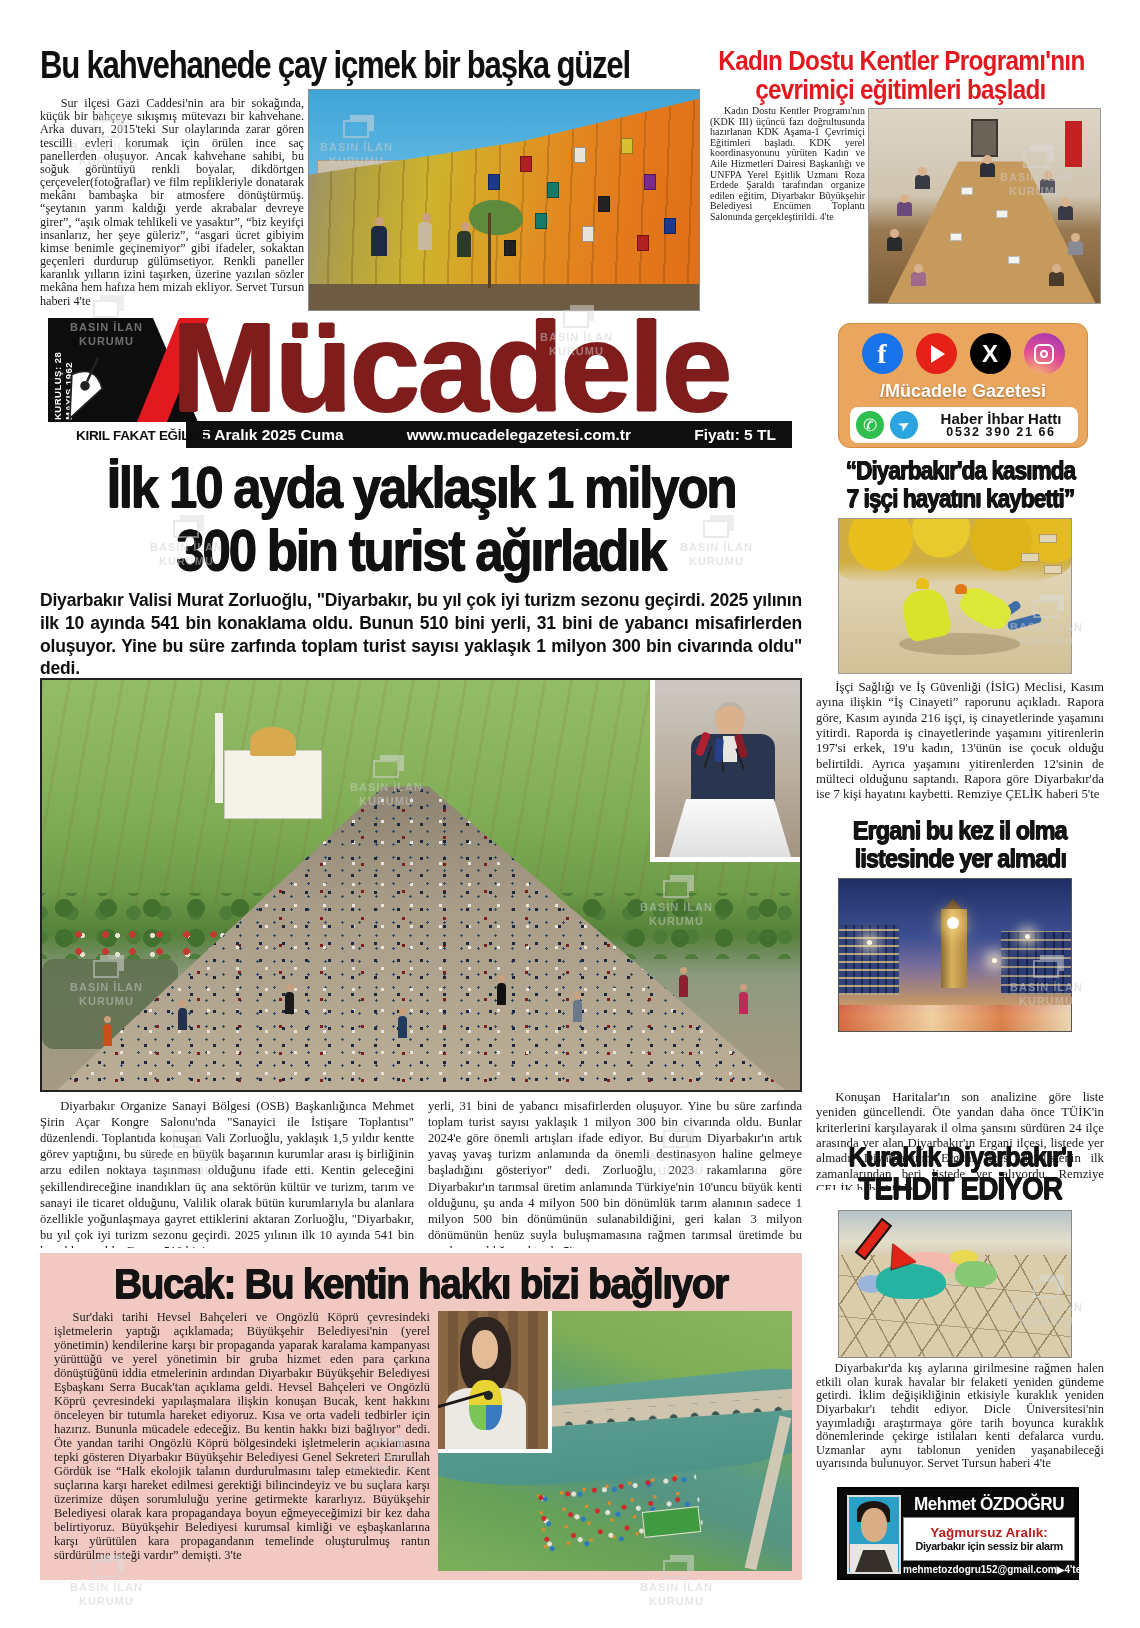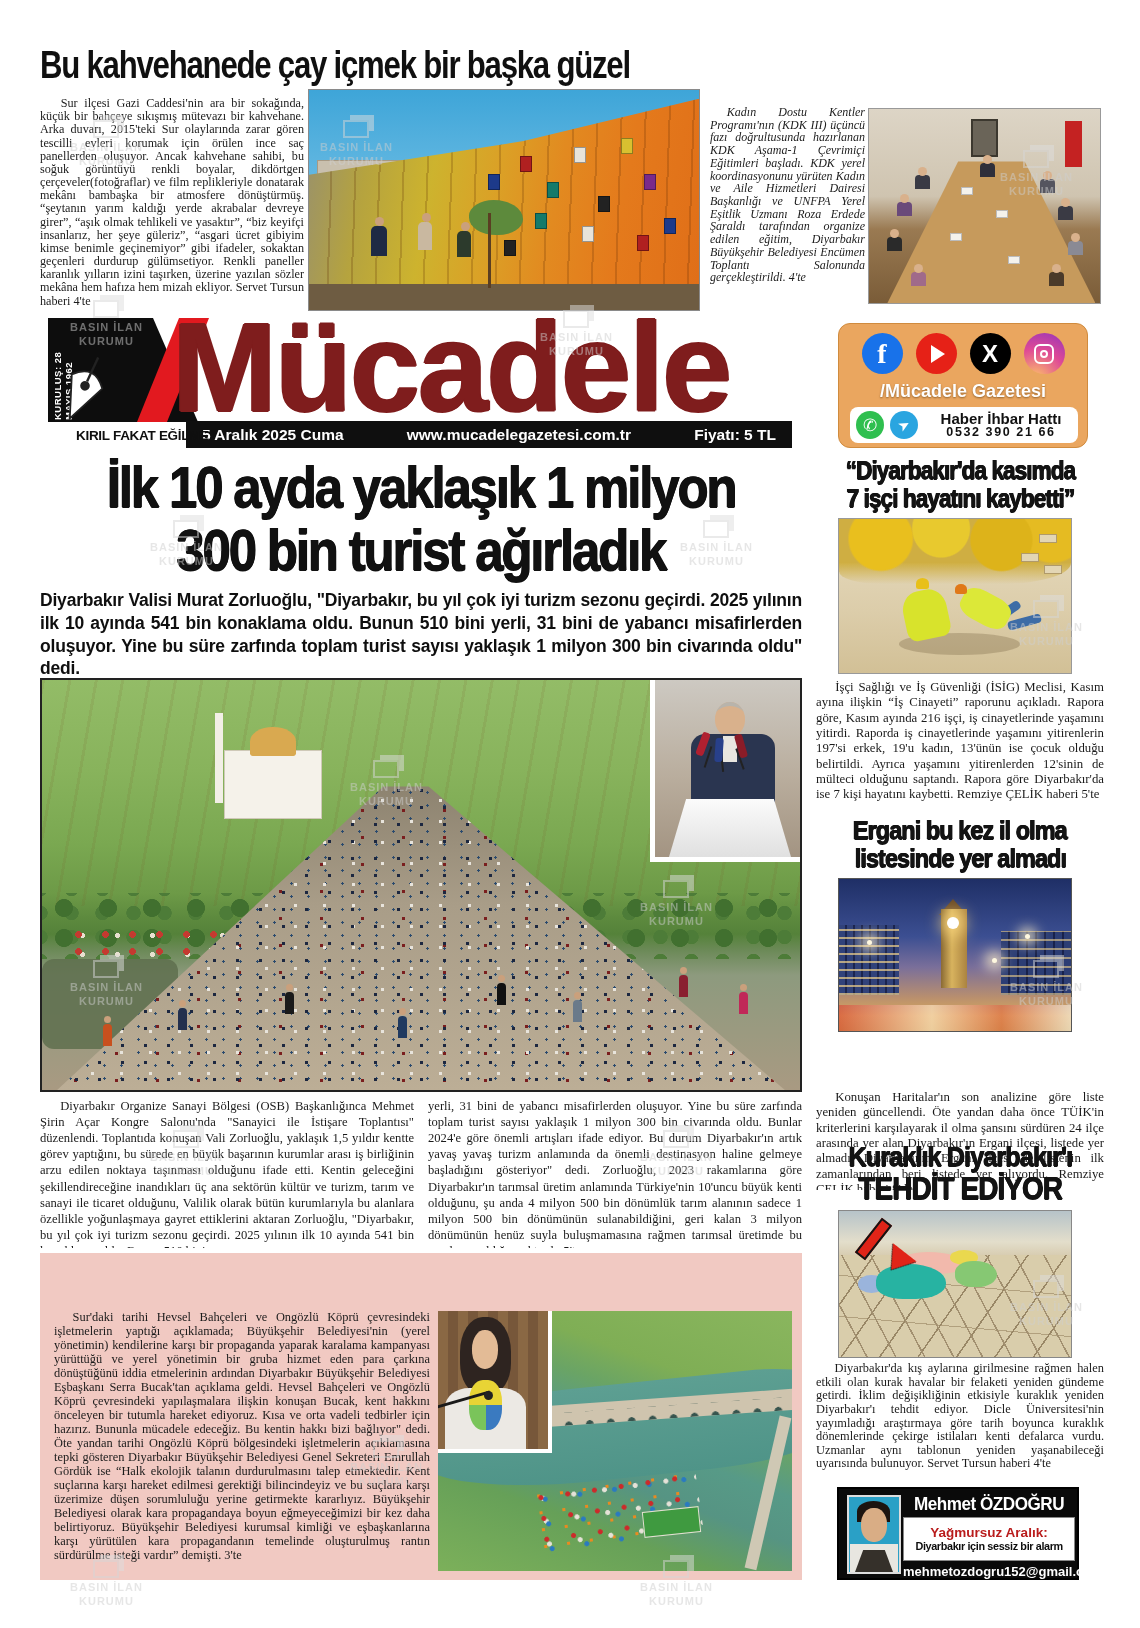--- a/index.html
+++ b/index.html
@@ -35,21 +35,21 @@
   .ph1-ground{left:0;bottom:0;width:100%;height:12%;background:#6e5c42;}
   .ph1-tree{left:46%;bottom:10%;width:3px;height:34%;background:#5a3e22;}
   .ph1-leaf{left:41%;bottom:34%;width:14%;height:16%;background:#5d8a3c;border-radius:50% 60% 50% 55%;}
   .person{border-radius:5px 5px 0 0;}
   .person:before{content:'';position:absolute;top:-9px;left:25%;width:9px;height:9px;border-radius:50%;background:#caa07c;}
 
   
   #a2-headline{left:698px;top:47px;width:404px;text-align:center;color:#e2191f;font-weight:800;
                font-size:27px;line-height:1.06;letter-spacing:-0.8px;}
   #a2-headline span{display:inline-block;transform:scaleX(0.9);transform-origin:center;white-space:nowrap;}
-  #a2-body{left:710px;top:106px;width:155px;height:200px;font-size:12px;line-height:1.06;text-indent:1.4em;overflow:hidden;font-style:italic;}
+  #a2-body{left:710px;top:106px;width:155px;height:200px;font-size:10px;line-height:1.06;text-indent:1.4em;overflow:hidden;}
   #a2-photo{left:868px;top:108px;width:233px;height:196px;border:1px solid #999;overflow:hidden;}
   .ph2-bg{inset:0;background:linear-gradient(180deg,#ddd5c6 0%,#cfc4b0 45%,#9a7a52 62%,#7a5c38 100%);}
   .ph2-table{left:8%;top:24%;width:90%;height:76%;background:#c69a5c;
      clip-path:polygon(34% 4%,66% 4%,100% 100%,0 100%);}
   .paper{width:12px;height:8px;background:#f4f2ec;border:1px solid #bbb;}
   .ph2-frame{left:44%;top:5%;width:12%;height:20%;background:#6a6458;border:2px solid #3c382f;}
   .ph2-flag{right:8%;top:6%;width:7%;height:24%;background:#c42222;}
   .pp{width:15px;height:14px;border-radius:4px 4px 0 0;}
   .pp:before{content:'';position:absolute;top:-8px;left:3px;width:9px;height:9px;border-radius:50%;background:#d9b18c;}
 
@@ -229,21 +229,21 @@
   .cp-face{left:24%;top:14%;width:52%;height:46%;background:#d9ad85;border-radius:46%;}
   .cp-shirt{left:2%;top:62%;width:96%;height:38%;background:#e8e6e0;}
   .cp-vest{left:12%;top:70%;width:76%;height:30%;background:#35302a;clip-path:polygon(0 100%,22% 0,78% 0,100% 100%);}
   #col-name{left:64px;top:5px;width:172px;text-align:center;color:#fff;font-weight:700;font-size:18px;letter-spacing:-0.5px;}
   #col-name span{display:inline-block;transform:scaleX(0.95);white-space:nowrap;}
   #col-strip{left:64px;top:28px;width:172px;height:44px;background:#fff;border:1px solid #888;display:flex;
      flex-direction:column;align-items:center;justify-content:center;line-height:1.12;}
   #col-t1{font-weight:800;font-size:13.5px;color:#b91c1c;}
   #col-t2{font-weight:800;font-size:11.8px;color:#0d0d0d;letter-spacing:-0.4px;transform:scaleX(0.92);white-space:nowrap;}
   #col-bottom{left:64px;top:75px;width:172px;display:flex;justify-content:space-between;align-items:center;
-     color:#fff;font-weight:700;font-size:13px;}
+     color:#fff;font-weight:700;font-size:10px;}
 </style>
 </head>
 <body>
 
 <div id="page">
 
   <div class="wm" style="left:70px;top:120px">
       <span class="wmbox"></span>
       <b>BASIN İLAN</b>
       <b>KURUMU</b>
@@ -353,20 +353,24 @@
     <i class="plq" style="left:58%;top:56%;background:#157a6a"></i>
     <i class="plq" style="left:50%;top:68%;background:#222"></i>
     <i class="ph1-ground"></i>
     <i class="ph1-leaf"></i>
     <i class="ph1-tree"></i>
     <i class="person" style="left:16%;top:62%;width:16px;height:30px;background:#1e2a44"></i>
     <i class="person" style="left:28%;top:60%;width:14px;height:28px;background:#c9b8a0"></i>
     <i class="person" style="left:38%;top:64%;width:14px;height:26px;background:#2c3a2c"></i>
   </div>
 
+  <div class="abs" id="a2-headline">
+    <span>Kadın Dostu Kentler Programı'nın</span><br>
+    <span>çevrimiçi eğitimleri başladı</span>
+  </div>
   <div class="abs serif" id="a2-body">Kadın Dostu Kentler Programı'nın (KDK III) üçüncü fazı doğrultusunda hazırlanan KDK Aşama-1 Çevrimiçi Eğitimleri başladı. KDK yerel koordinasyonunu yürüten Kadın ve Aile Hizmetleri Dairesi Başkanlığı ve UNFPA Yerel Eşitlik Uzmanı Roza Erdede Şaraldı tarafından organize edilen eğitim, Diyarbakır Büyükşehir Belediyesi Encümen Toplantı Salonunda gerçekleştirildi. 4'te</div>
   <div class="abs" id="a2-photo">
     <i class="ph2-bg"></i>
     <i class="ph2-frame"></i>
     <i class="ph2-flag"></i>
     <i class="ph2-table"></i>
     <i class="paper" style="left:40%;top:40%"></i>
     <i class="paper" style="left:55%;top:52%"></i>
     <i class="paper" style="left:35%;top:64%"></i>
     <i class="paper" style="left:60%;top:76%"></i>
@@ -455,20 +459,21 @@
       <i class="mic-flag" style="left:60px;top:58px;background:#28408a;transform:rotate(4deg)"></i>
       <i class="mic-flag" style="left:82px;top:54px;background:#8a1c28;transform:rotate(-16deg)"></i>
       <i class="gv-podium"></i>
     </div>
   </div>
 
   <div class="abs serif" id="main-col1">Diyarbakır Organize Sanayi Bölgesi (OSB) Başkanlığınca Mehmet Şirin Açar Kongre Salonu'nda "Sanayici ile İstişare Toplantısı" düzenlendi. Toplantıda konuşan Vali Zorluoğlu, yaklaşık 1,5 yıldır kentte görev yaptığını, bu sürede en büyük başarının kurumlar arası iş birliğinin arzu edilen noktaya taşınması olduğunu ifade etti. Kentin geleceğini şekillendireceğine inandıkları üç ana sektörün kültür ve turizm, tarım ve sanayi ile ticaret olduğunu, Valilik olarak bütün kurumlarıyla bu alanlara özellikle yoğunlaşmaya gayret ettiklerini aktaran Zorluoğlu, "Diyarbakır, bu yıl çok iyi turizm sezonu geçirdi. 2025 yılının ilk 10 ayında 541 bin konaklama oldu. Bunun 510 bini</div>
   <div class="abs serif" id="main-col2">yerli, 31 bini de yabancı misafirlerden oluşuyor. Yine bu süre zarfında toplam turist sayısı yaklaşık 1 milyon 300 bin civarında oldu. Bunlar 2024'e göre önemli artışları ifade ediyor. Bu durum Diyarbakır'ın artık yavaş yavaş turizm anlamında da önemli destinasyon haline gelmeye başladığını gösteriyor" dedi. Zorluoğlu, 2023 rakamlarına göre Diyarbakır'ın tarımsal üretim anlamında Türkiye'nin 10'uncu büyük kenti olduğunu, şu anda 4 milyon 500 bin dönümlük tarım alanının sadece 1 milyon 500 bin dönümünün sulanabildiğini, geri kalan 3 milyon dönümünün henüz suyla buluşmamasına rağmen tarımsal üretimde bu sırada yer aldığını aktardı. 5'te</div>
 
   <div class="abs" id="bucak-panel">
+    <div class="abs fat" id="bucak-headline"><span>Bucak: Bu kentin hakkı bizi bağlıyor</span></div>
     <div class="abs serif" id="bucak-body">Sur'daki tarihi Hevsel Bahçeleri ve Ongözlü Köprü çevresindeki işletmelerin yaptığı açıklamada; Büyükşehir Belediyesi'nin (yerel yönetimin) kendilerine karşı bir propaganda yaparak karalama kampanyası yürüttüğü ve yerel yönetimin bir gruba hizmet eden para çarkına dönüştüğünü iddia etmelerinin ardından Diyarbakır Büyükşehir Belediyesi Eşbaşkanı Serra Bucak'tan açıklama geldi. Hevsel Bahçeleri ve Ongözlü Köprü çevresindeki yapılaşmalara ilişkin konuşan Bucak, kent hakkını önceleyen bir tutumla hareket ediyoruz. Kısa ve orta vadeli tedbirler için hazırız. Bununla mücadele edeceğiz. Bu kentin hakkı bizi bağlıyor" dedi. Öte yandan tarihi Ongözlü Köprü bölgesindeki işletmelerin açıklamasına tepki gösteren Diyarbakır Büyükşehir Belediyesi Genel Sekreteri Emrullah Gördük ise “Halk ekolojik talanın durdurulmasını talep etmektedir. Kent suçlarına karşı hareket edilmesi gerektiği bilincindeyiz ve bu suçlara karşı üzerimize düşen sorumluluğu yerine getirmekte kararlıyız. Büyükşehir Belediyesi olarak kara propagandaya boyun eğmeyeceğimizi bir kez daha belirtiyoruz. Büyükşehir Belediyesi kurumsal kimliği ve eşbaşkanlarına karşı yürütülen kara propagandanın temelinde oluşturulmuş rantın sürdürülme isteği vardır” demişti. 3'te</div>
     <div class="abs" id="bucak-photo">
       <i class="bk-river"></i>
       <i class="bk-bridge"></i>
       <i class="bk-umb"></i>
       <i class="bk-pitch"></i>
       <i class="bk-path"></i>
       <div class="abs" id="bucak-inset">
         <i class="bw-hair"></i>
         <i class="bw-face"></i>

